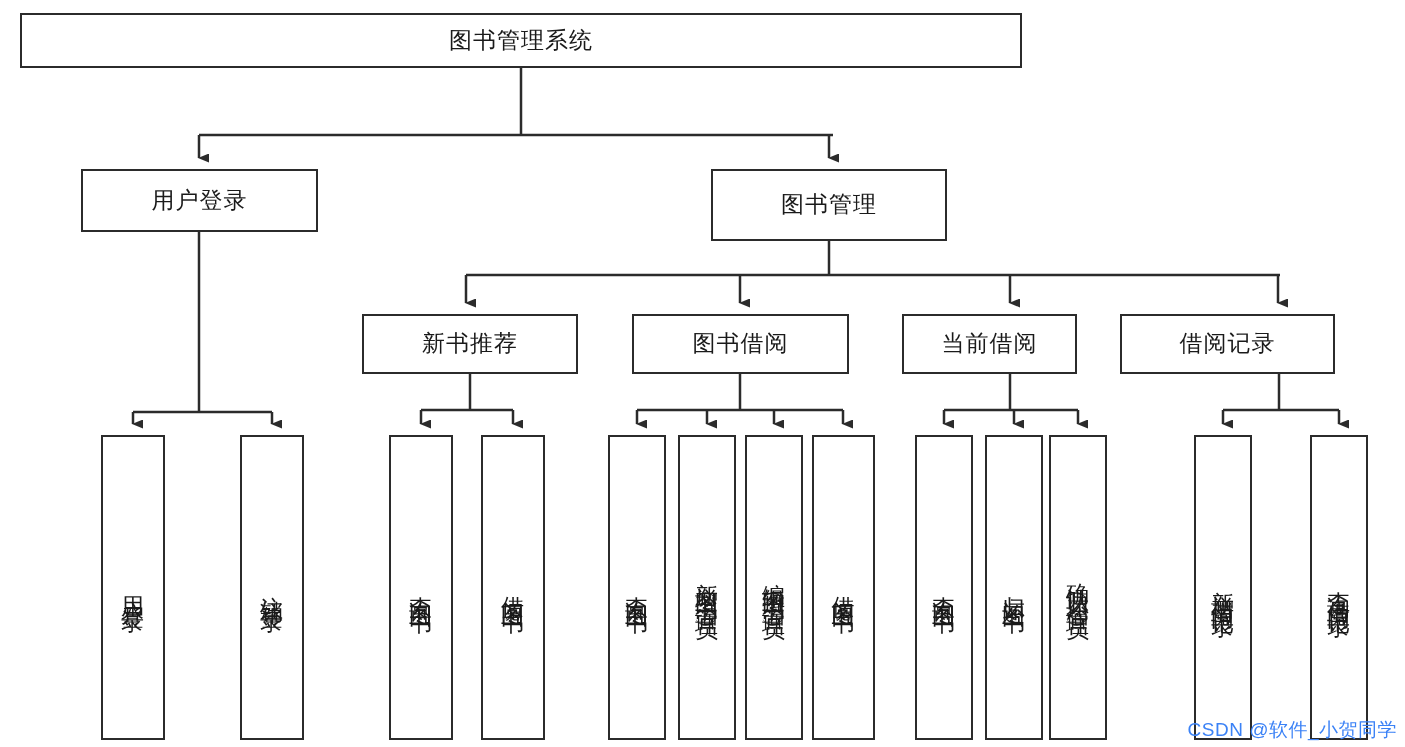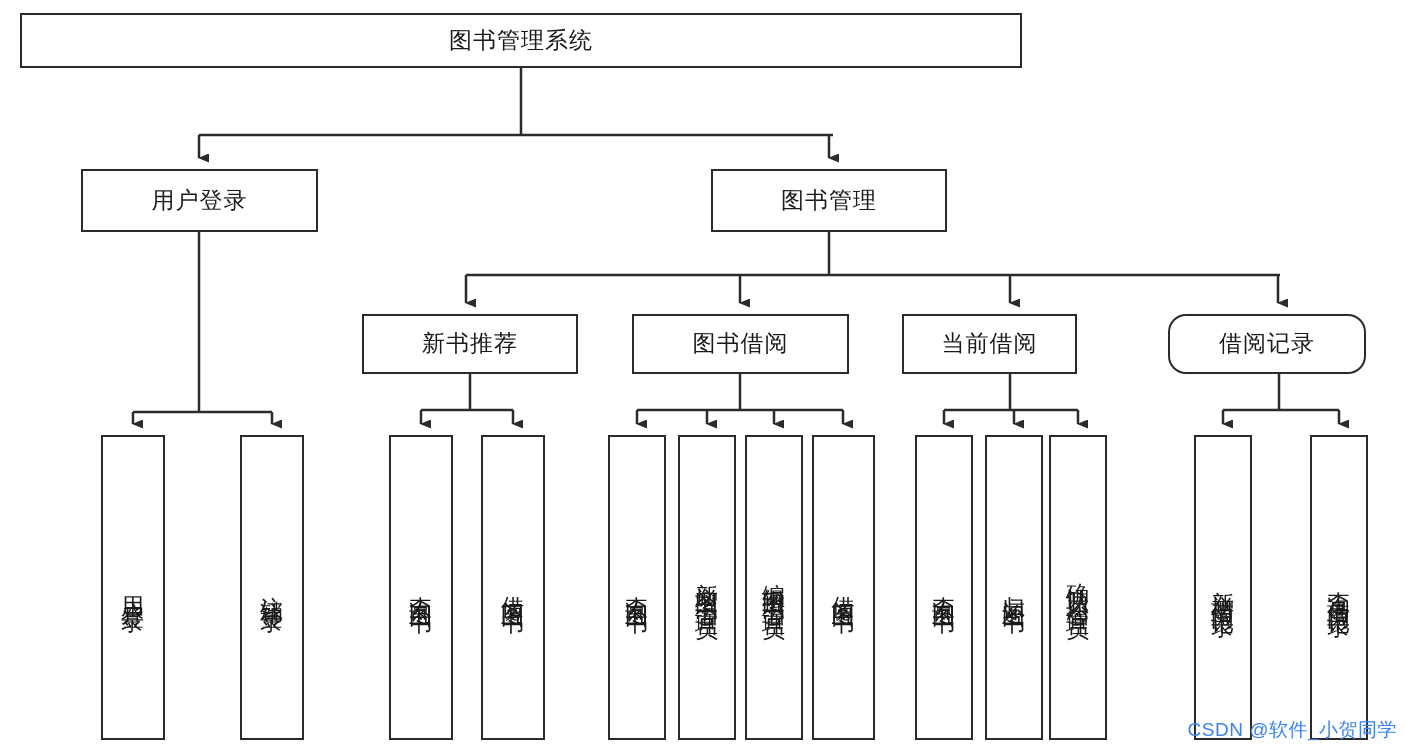--- a/index.html
+++ b/index.html
@@ -122,34 +122,34 @@
     </g>
   </svg>
 
   <div class="node h" style="left:20px; top:13px; width:1002px; height:55px;">
     <span>图书管理系统</span>
   </div>
 
   <div class="node h" style="left:81px; top:169px; width:237px; height:63px;">
     <span>用户登录</span>
   </div>
-  <div class="node h" style="left:711px; top:169px; width:236px; height:63px;">
+  <div class="node h" style="left:711px; top:169px; width:236px; height:72px;">
     <span>图书管理</span>
   </div>
 
   <div class="node h" style="left:362px; top:314px; width:216px; height:60px;">
     <span>新书推荐</span>
   </div>
   <div class="node h" style="left:632px; top:314px; width:217px; height:60px;">
     <span>图书借阅</span>
   </div>
   <div class="node h" style="left:902px; top:314px; width:175px; height:60px;">
     <span>当前借阅</span>
   </div>
-  <div class="node h" style="left:1168px; top:314px; width:198px; height:60px;border-radius:18px;">
+  <div class="node h" style="left:1120px; top:314px; width:215px; height:60px;">
     <span>借阅记录</span>
   </div>
 
   <div class="node v" style="left:101px; top:435px; width:64px; height:305px;">
     <span>用户登录</span>
   </div>
   <div class="node v" style="left:240px; top:435px; width:64px; height:305px;">
     <span>注销登录</span>
   </div>
 

